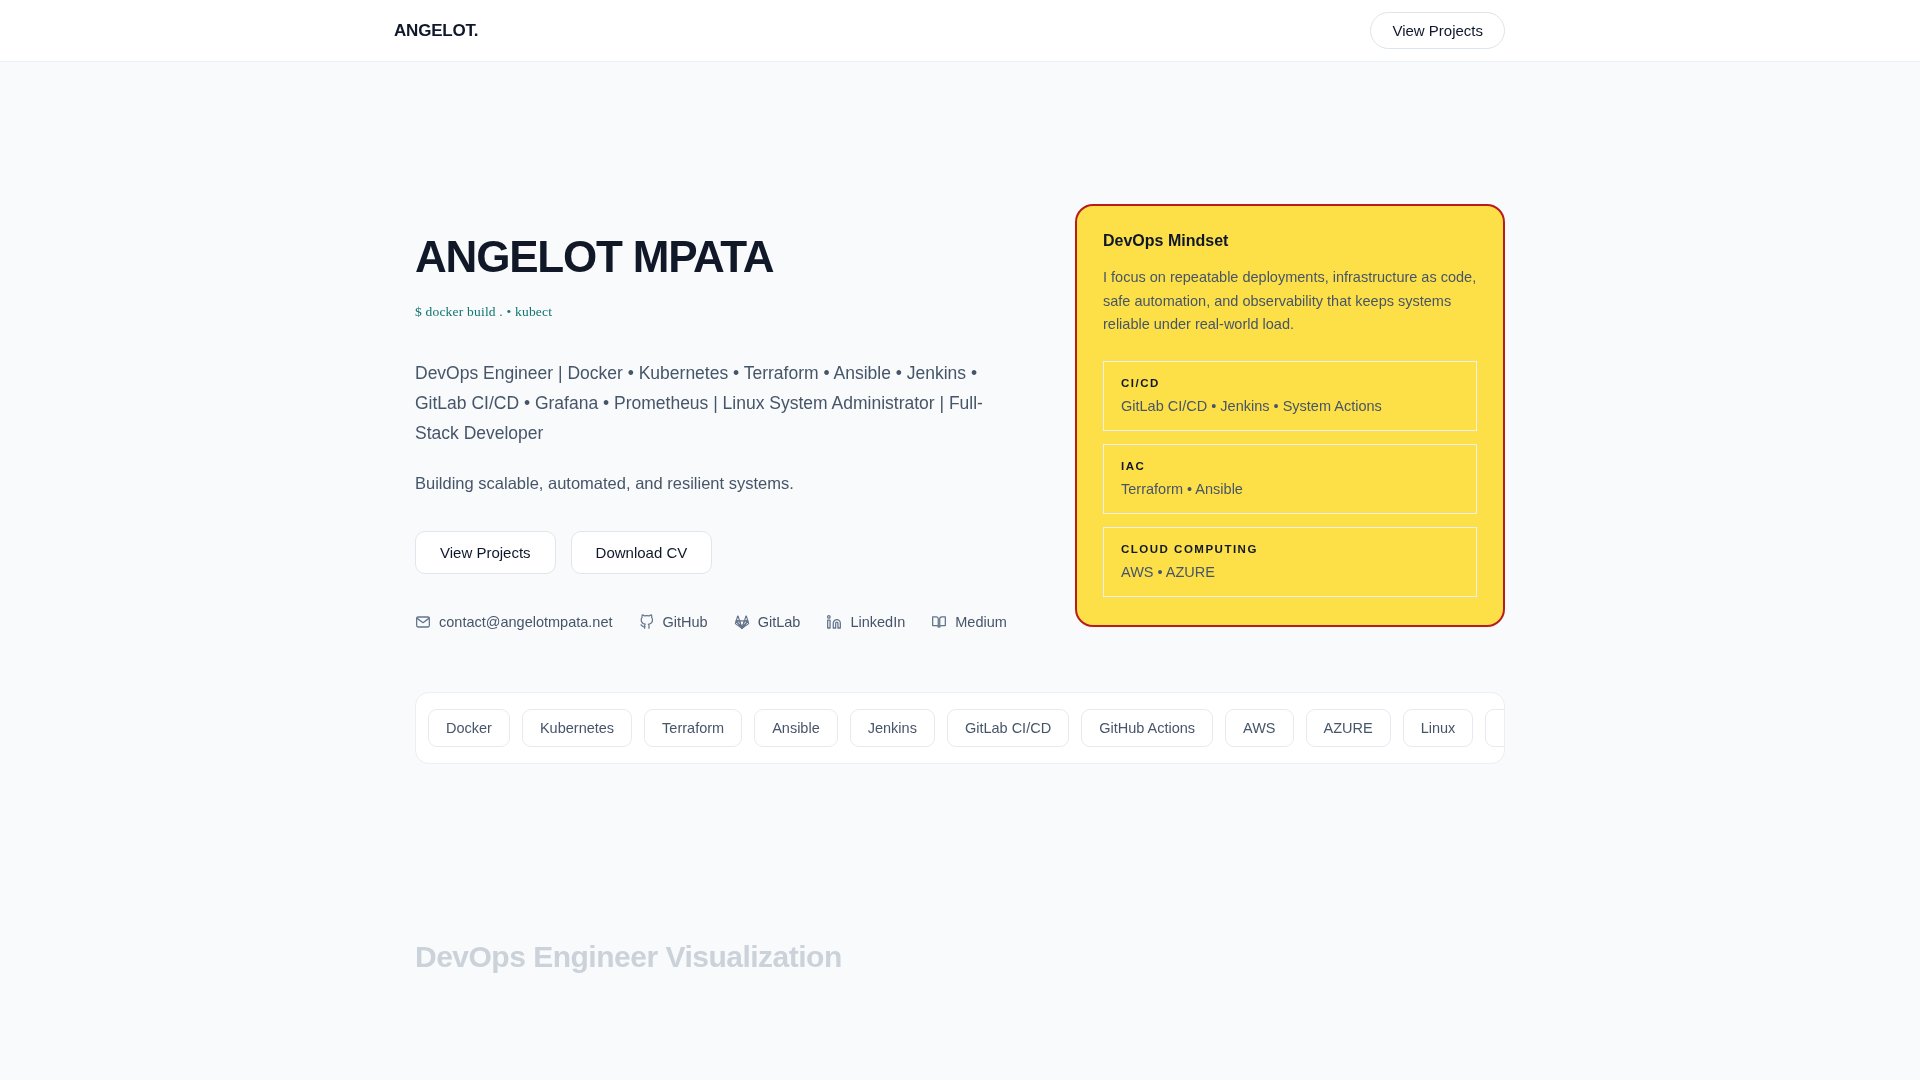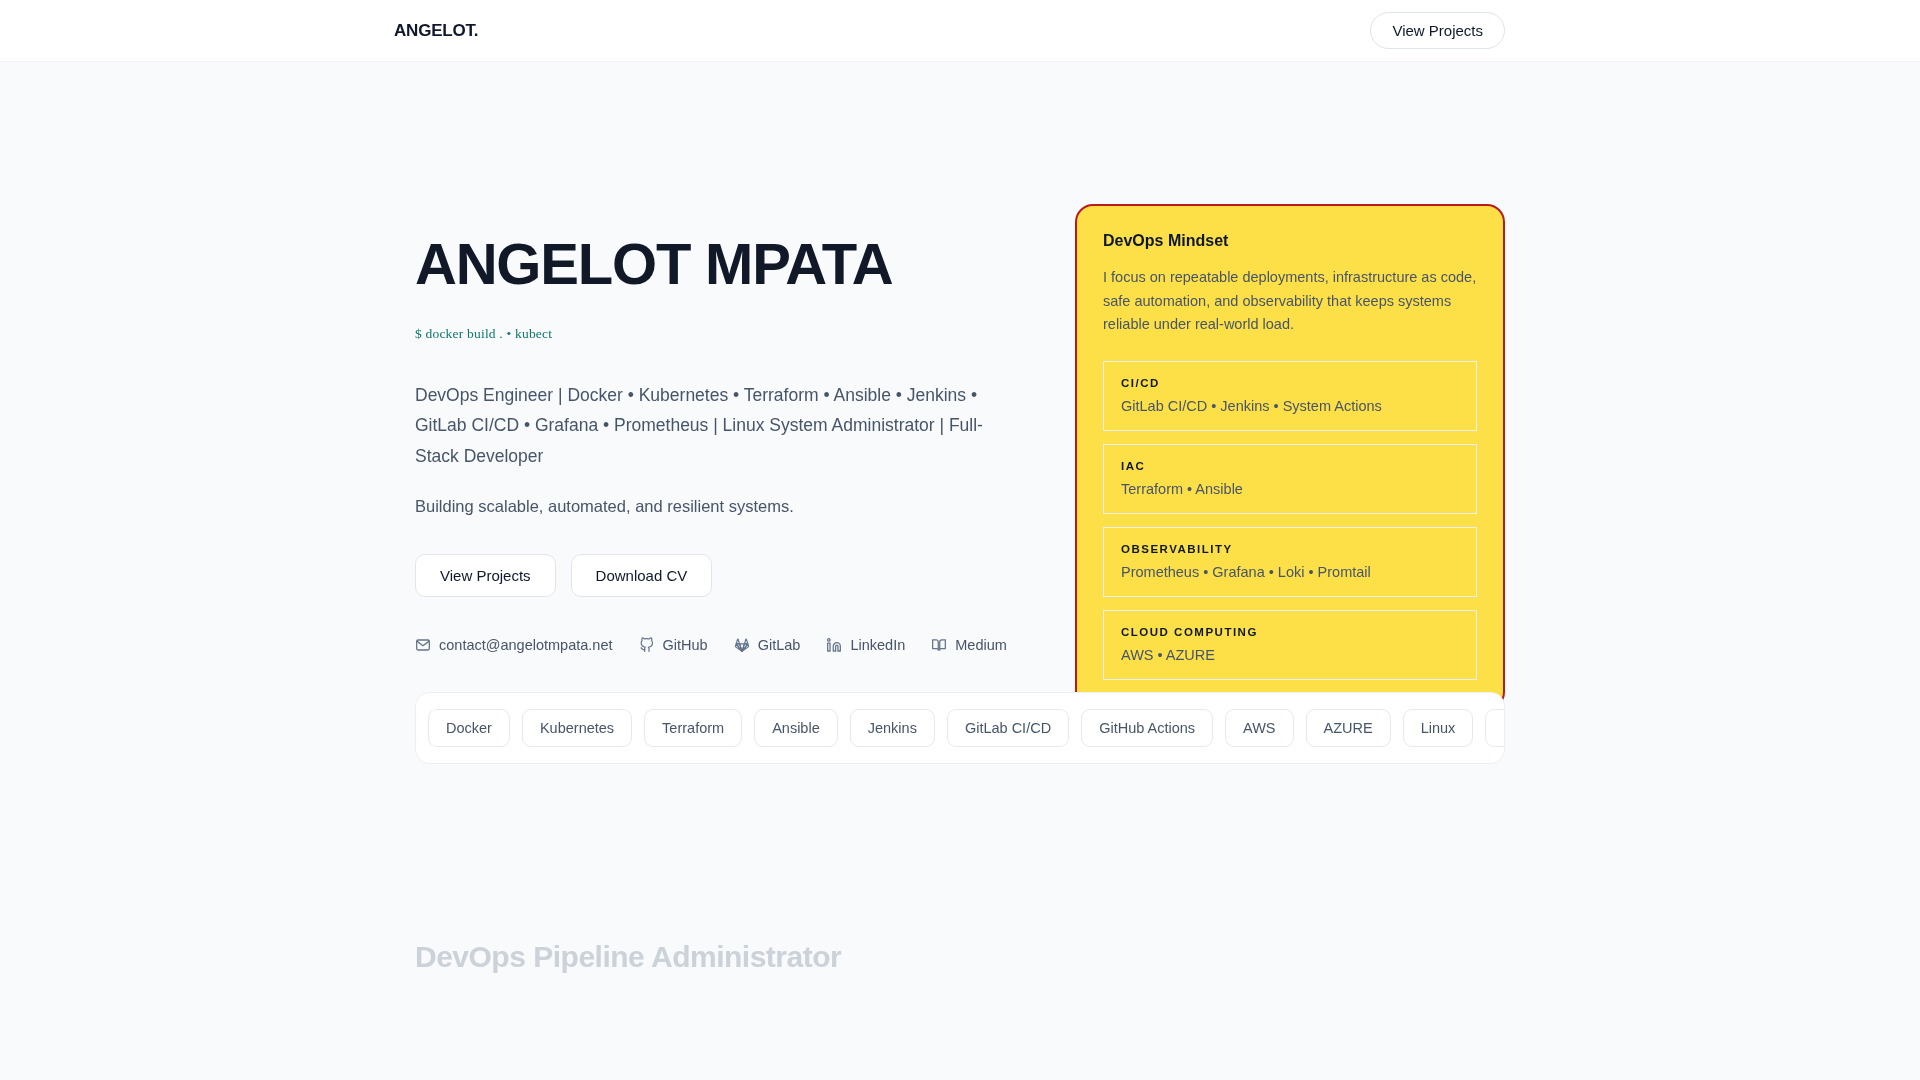--- a/index.html
+++ b/index.html
@@ -76,26 +76,26 @@
     justify-content: space-between;
     align-items: flex-start;
   }
 
   .hero-left {
     width: 660px;
     padding-top: 172px;
   }
 
   .hero-title {
-    font-size: 58px;
+    font-size: 44px;
     line-height: 1.04;
     font-weight: 700;
     letter-spacing: -1.2px;
     color: #111827;
-    margin-bottom: 32px;
+    margin-bottom: 24px;
   }
 
   .terminal-line {
     font-family: Liberation Serif, serif;
     font-size: 13.5px;
     color: #0f766e;
     letter-spacing: 0.2px;
     margin-bottom: 38px;
     white-space: nowrap;
   }
@@ -340,24 +340,20 @@
     <div class="skill-card">
       <div class="skill-label">CI/CD</div>
       <div class="skill-items">GitLab CI/CD • Jenkins • System Actions</div>
     </div>
 
     <div class="skill-card">
       <div class="skill-label">IAC</div>
       <div class="skill-items">Terraform • Ansible</div>
     </div>
 
-    <div class="skill-card">
-      <div class="skill-label">OBSERVABILITY</div>
-      <div class="skill-items">Prometheus • Grafana • Loki • Promtail</div>
-    </div>
 
     <div class="skill-card">
       <div class="skill-label">CLOUD COMPUTING</div>
       <div class="skill-items">AWS • AZURE</div>
     </div>
   </aside>
 
 </section>
 
 <div class="marquee-wrap">
@@ -370,14 +366,14 @@
     <span class="tech-tag">GitLab CI/CD</span>
     <span class="tech-tag">GitHub Actions</span>
     <span class="tech-tag">AWS</span>
     <span class="tech-tag">AZURE</span>
     <span class="tech-tag">Linux</span>
     <span class="tech-tag">Prometheus</span>
   </div>
 </div>
 
 <section class="pipeline-section">
-  <h2 class="pipeline-heading">DevOps Pipeline Administrator</h2>
+  <h2 class="pipeline-heading">DevOps Engineer Visualization</h2>
 </section>
 
 </body></html>

